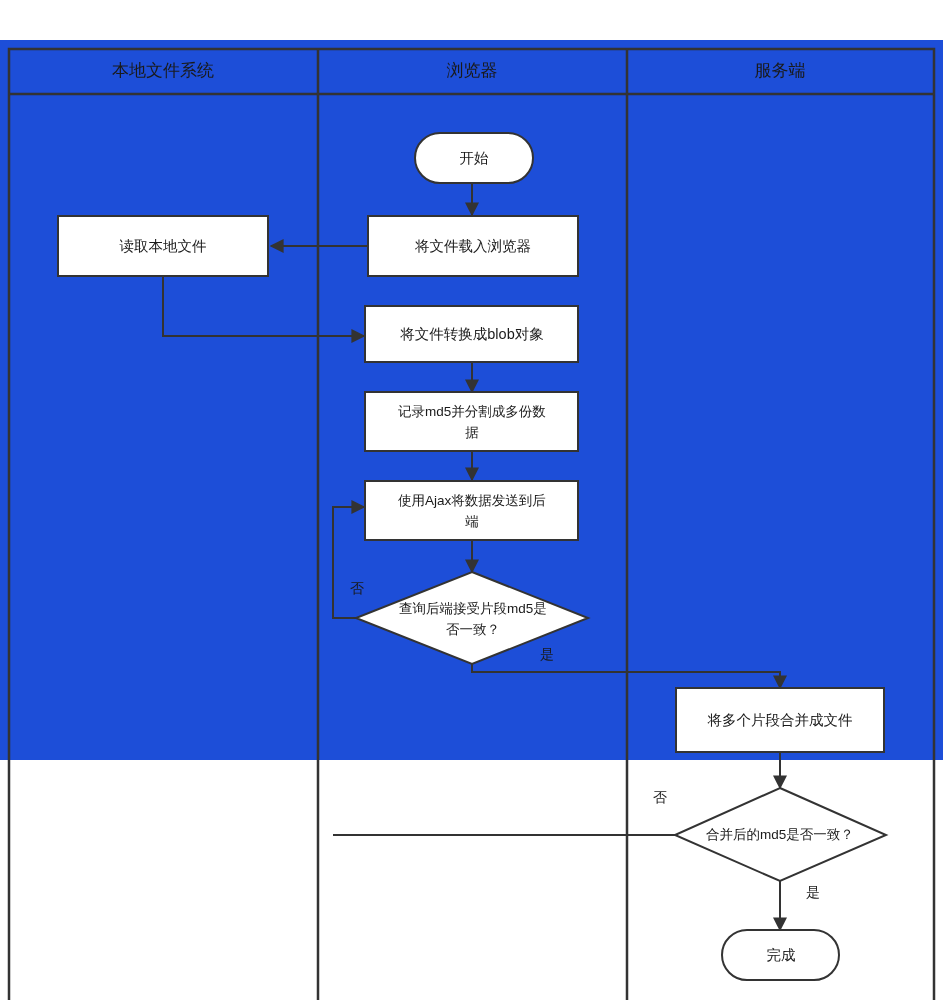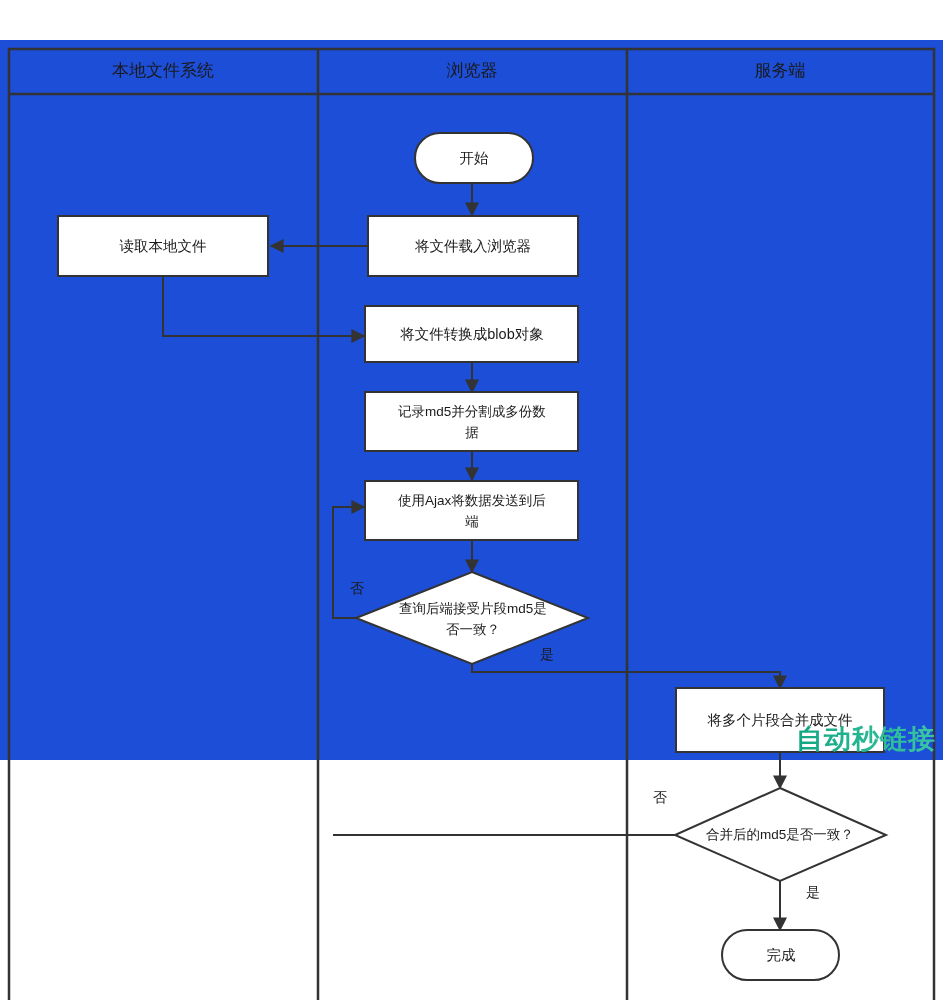--- a/index.html
+++ b/index.html
@@ -188,15 +188,14 @@
       <text class="node-label-sm" x="780" y="795">合并后的md5是否一致？</text>
     </g>
 
     <g>
       <rect class="node-shape" x="722" y="890" width="117" height="50" rx="25" ry="25"></rect>
       <text class="node-label" x="781" y="916">完成</text>
     </g>
 
   </svg>
 
-  <div id="watermark">自动秒链接</div>
 
 </div>
 
 </body></html>

